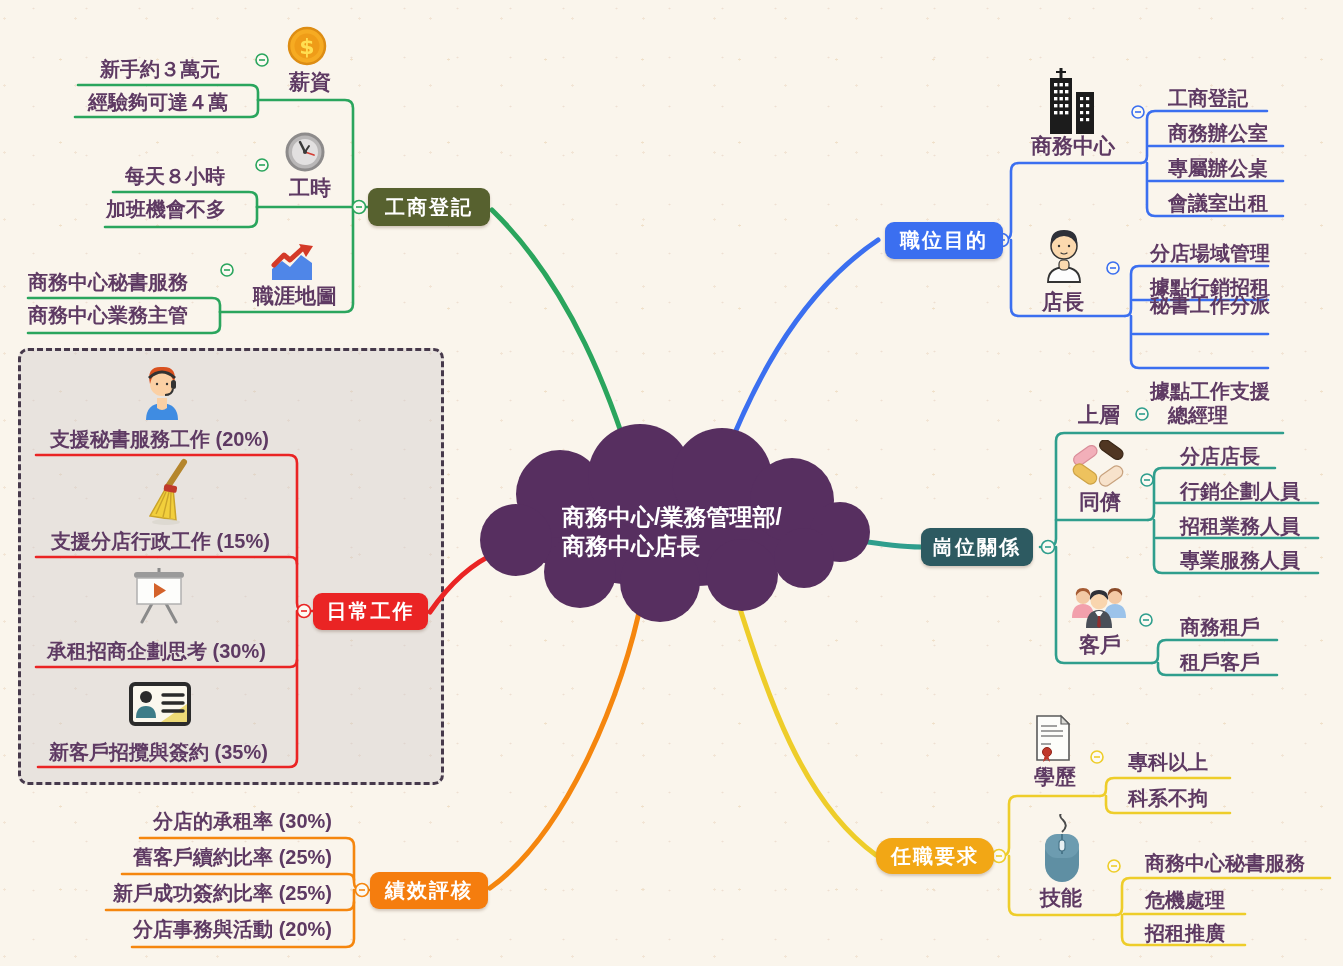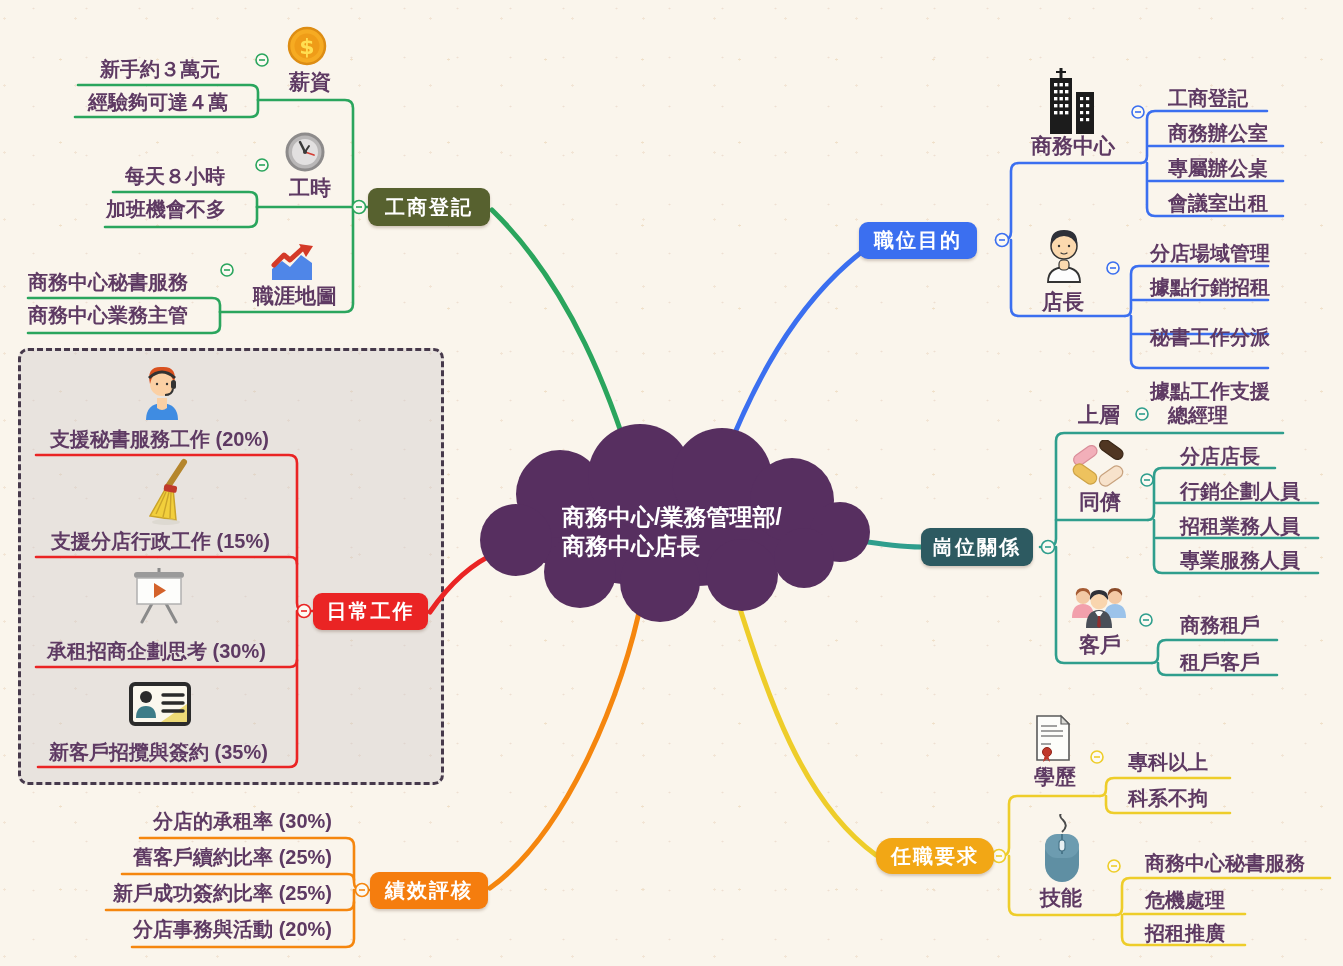--- a/index.html
+++ b/index.html
@@ -188,21 +188,21 @@
       <circle cx="742" cy="575" r="36"></circle>
       <circle cx="804" cy="558" r="30"></circle>
     </g>
   </svg>
   <div class="cloudtxt">
     <div>商務中心/業務管理部/</div>
     <div>商務中心店長</div>
   </div>
 
   <div class="box" style="left:368px;top:188px;width:122px;height:38px;background:#57612f;">工商登記</div>
-  <div class="box" style="left:859px;top:222px;width:118px;height:37px;background:#3b6ff0;text-align:center;">職位目的</div>
+  <div class="box" style="left:885px;top:222px;width:118px;height:37px;background:#3b6ff0;text-align:center;">職位目的</div>
   <div class="box" style="left:921px;top:528px;width:112px;height:38px;background:#2d5a61;">崗位關係</div>
   <div class="box" style="left:876px;top:838px;width:118px;height:36px;background:#f2a715;border-radius:16px;">任職要求</div>
   <div class="box" style="left:370px;top:872px;width:118px;height:37px;background:#f57d0e;">績效評核</div>
   <div class="box" style="left:313px;top:593px;width:115px;height:37px;background:#ea2424;">日常工作</div>
 
   <div class="lbl" style="left:100px;top:57px;">新手約３萬元</div>
   <div class="lbl" style="left:88px;top:90px;">經驗夠可達４萬</div>
   <div class="lbl sub" style="left:289px;top:70px;">薪資</div>
   <div class="lbl" style="left:125px;top:164px;">每天８小時</div>
   <div class="lbl" style="left:106px;top:197px;">加班機會不多</div>
@@ -212,32 +212,32 @@
   <div class="lbl sub" style="left:253px;top:284px;">職涯地圖</div>
 
   <div class="lbl sub" style="left:1031px;top:134px;">商務中心</div>
   <div class="lbl" style="left:1168px;top:86px;">工商登記</div>
   <div class="lbl" style="left:1168px;top:121px;">商務辦公室</div>
   <div class="lbl" style="left:1168px;top:156px;">專屬辦公桌</div>
   <div class="lbl" style="left:1168px;top:191px;">會議室出租</div>
   <div class="lbl sub" style="left:1042px;top:290px;">店長</div>
   <div class="lbl" style="left:1150px;top:241px;">分店場域管理</div>
   <div class="lbl" style="left:1150px;top:275px;">據點行銷招租</div>
-  <div class="lbl" style="left:1150px;top:325px;">秘書工作分派</div>
+  <div class="lbl" style="left:1150px;top:293px;">秘書工作分派</div>
   <div class="lbl" style="left:1150px;top:343px;margin-top:36px;">據點工作支援</div>
 
   <div class="lbl sub" style="left:1078px;top:403px;">上層</div>
   <div class="lbl" style="left:1168px;top:403px;">總經理</div>
   <div class="lbl sub" style="left:1079px;top:490px;">同儕</div>
   <div class="lbl" style="left:1180px;top:444px;">分店店長</div>
   <div class="lbl" style="left:1180px;top:479px;">行銷企劃人員</div>
   <div class="lbl" style="left:1180px;top:514px;">招租業務人員</div>
   <div class="lbl" style="left:1180px;top:548px;">專業服務人員</div>
   <div class="lbl sub" style="left:1079px;top:633px;">客戶</div>
-  <div class="lbl" style="left:1180px;top:615px;font-family:Liberation Mono, monospace;">商務租戶</div>
+  <div class="lbl" style="left:1180px;top:615px;">商務租戶</div>
   <div class="lbl" style="left:1180px;top:650px;">租戶客戶</div>
 
   <div class="lbl sub" style="left:1034px;top:765px;">學歷</div>
   <div class="lbl" style="left:1128px;top:750px;">專科以上</div>
   <div class="lbl" style="left:1128px;top:786px;">科系不拘</div>
   <div class="lbl sub" style="left:1040px;top:886px;">技能</div>
   <div class="lbl" style="left:1145px;top:851px;">商務中心秘書服務</div>
   <div class="lbl" style="left:1145px;top:888px;">危機處理</div>
   <div class="lbl" style="left:1145px;top:921px;">招租推廣</div>
 

